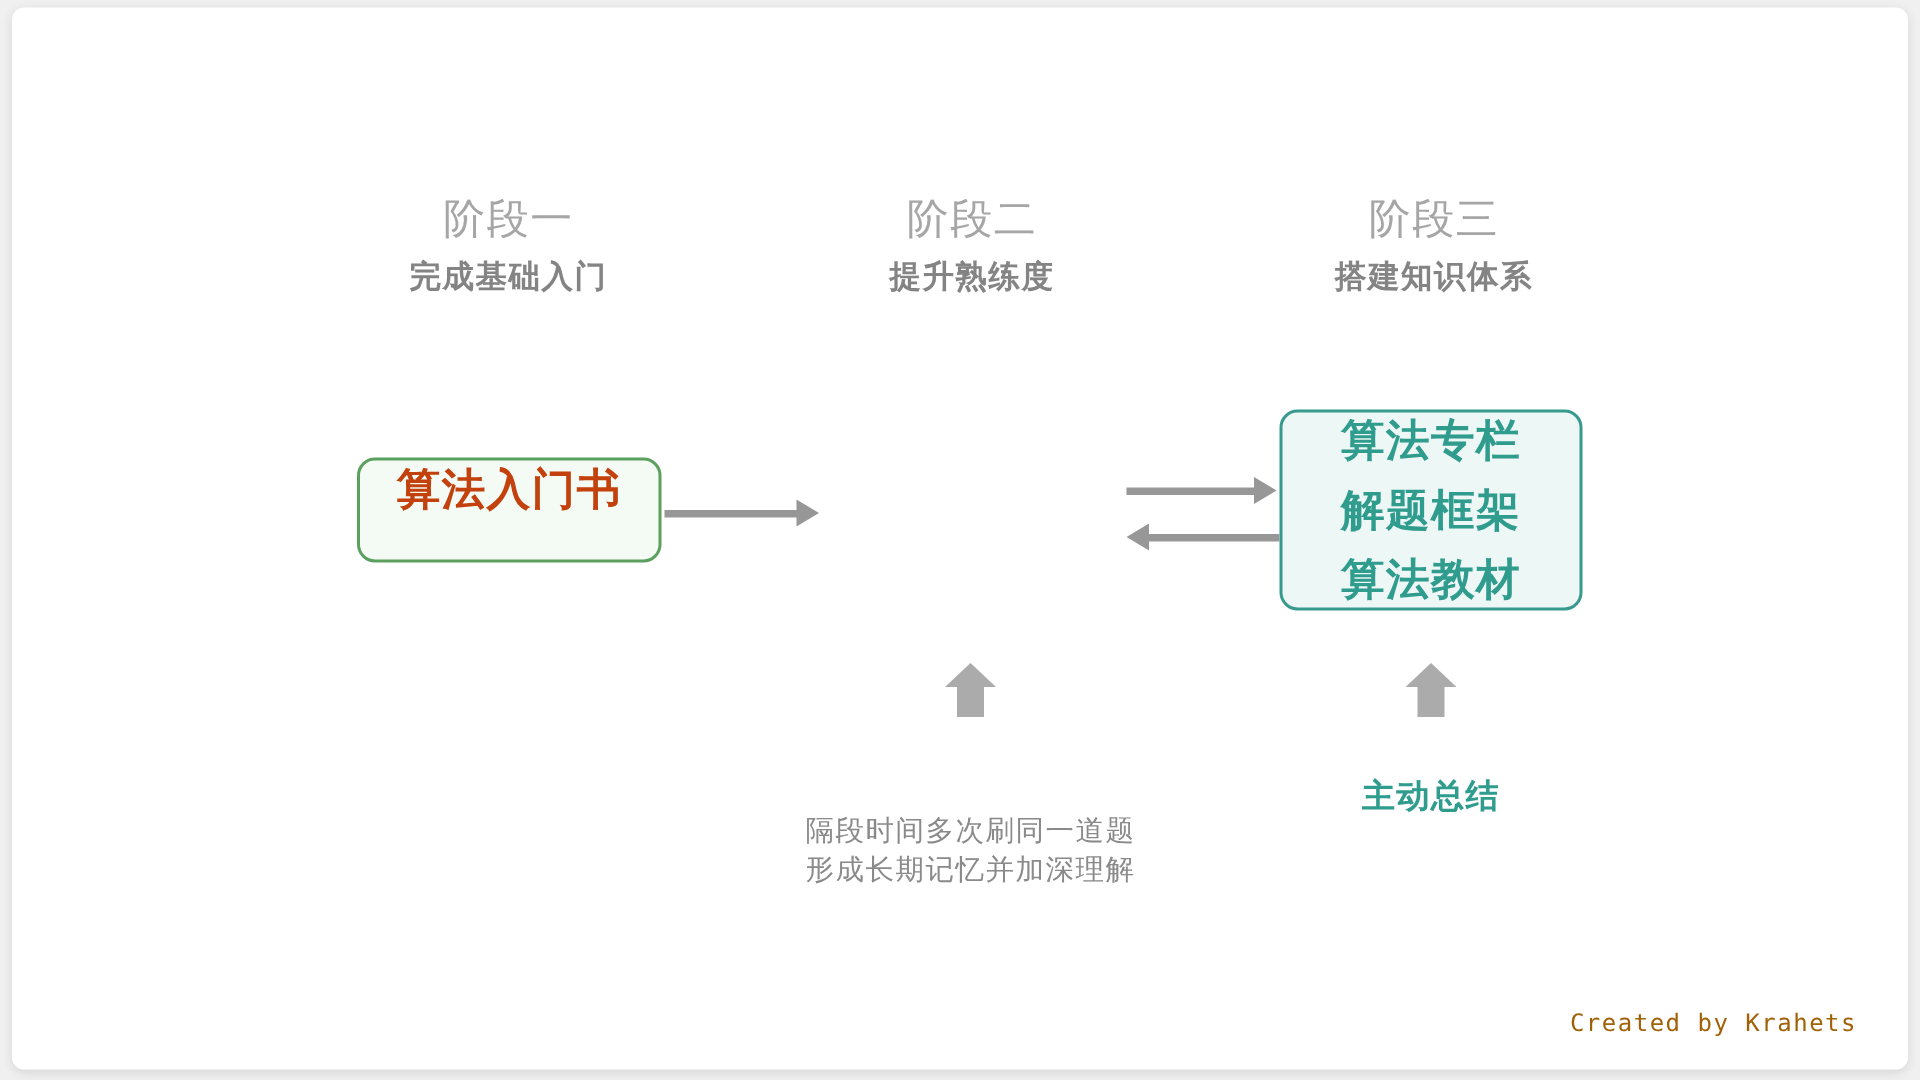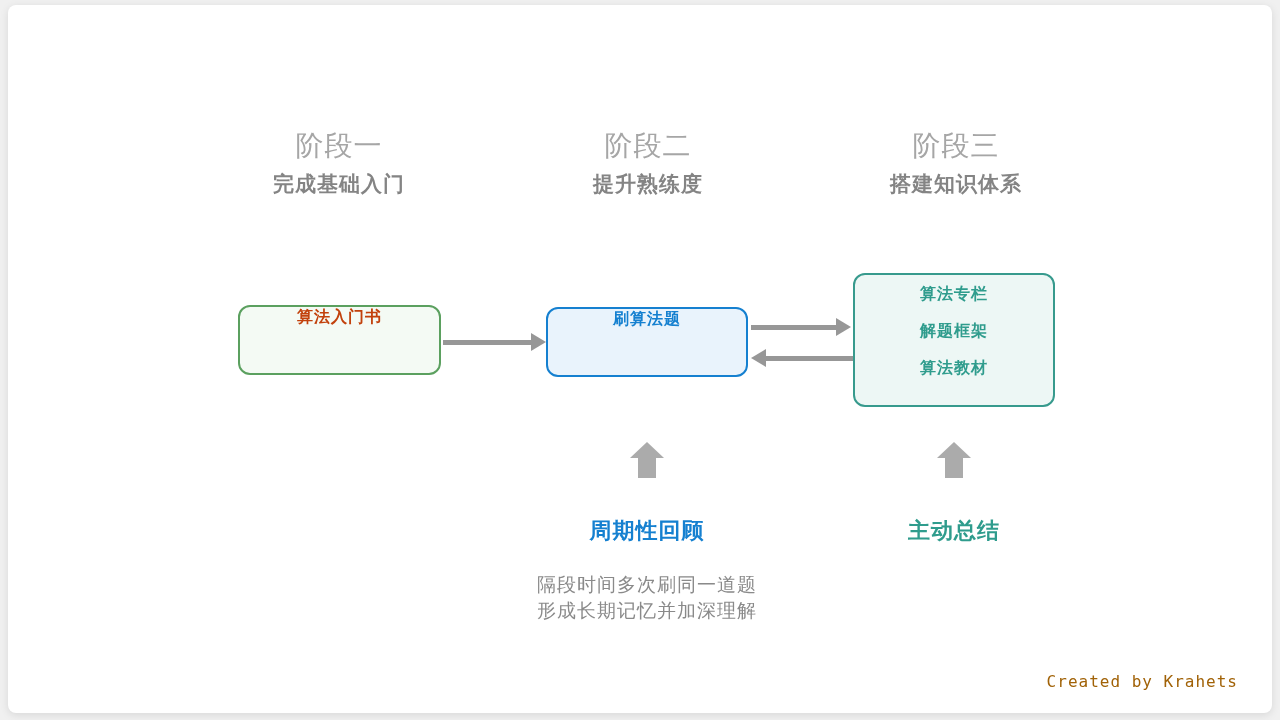--- a/index.html
+++ b/index.html
@@ -40,23 +40,23 @@
   #stage-1 { left: 201px; }
   #stage-2 { left: 510px; }
   #stage-3 { left: 818px; text-align: center; }
   
   .flow-box {
     position: absolute;
     border-radius: 12px;
     display: flex;
     flex-direction: column;
     align-items: center;
-    justify-content: flex-start;
+    justify-content: space-between;
     font-weight: bold;
-    font-size: 16px;
+    font-size: 29px;
     letter-spacing: 1px;
   }
   #box-intro-book {
     left: 230px; top: 300px; width: 203px; height: 70px;
     border: 2px solid #5ba05f;
     background: #f4faf4;
     color: #c2410c;
   }
   #box-practice {
     left: 538px; top: 302px; width: 202px; height: 70px;
@@ -170,23 +170,20 @@
     <div class="stage-subtitle">提升熟练度</div>
   </div>
   <div class="stage" id="stage-3">
     <div class="stage-number">阶段三</div>
     <div class="stage-subtitle">搭建知识体系</div>
   </div>
 
   <div class="flow-box" id="box-intro-book">
     <span class="box-line">算法入门书</span>
   </div>
-  <div class="flow-box" id="box-practice">
-    <span class="box-line">刷算法题</span>
-  </div>
   <div class="flow-box" id="box-knowledge">
     <span class="box-line">算法专栏</span>
     <span class="box-line">解题框架</span>
     <span class="box-line">算法教材</span>
   </div>
 
   <div class="h-arrow" id="arrow-1">
     <div class="shaft"></div>
     <div class="head-right"></div>
   </div>
@@ -202,21 +199,20 @@
   <div class="up-arrow" id="up-arrow-review">
     <div class="head"></div>
     <div class="stem"></div>
   </div>
   <div class="up-arrow" id="up-arrow-summary">
     <div class="head"></div>
     <div class="stem"></div>
   </div>
 
   <div class="annotation" id="annotation-review">
-    <div class="annotation-title">周期性回顾</div>
     <div class="annotation-desc">
       <div>隔段时间多次刷同一道题</div>
       <div>形成长期记忆并加深理解</div>
     </div>
   </div>
   <div class="annotation" id="annotation-summary">
     <div class="annotation-title">主动总结</div>
   </div>
 
   <div class="credit">Created by Krahets</div>

